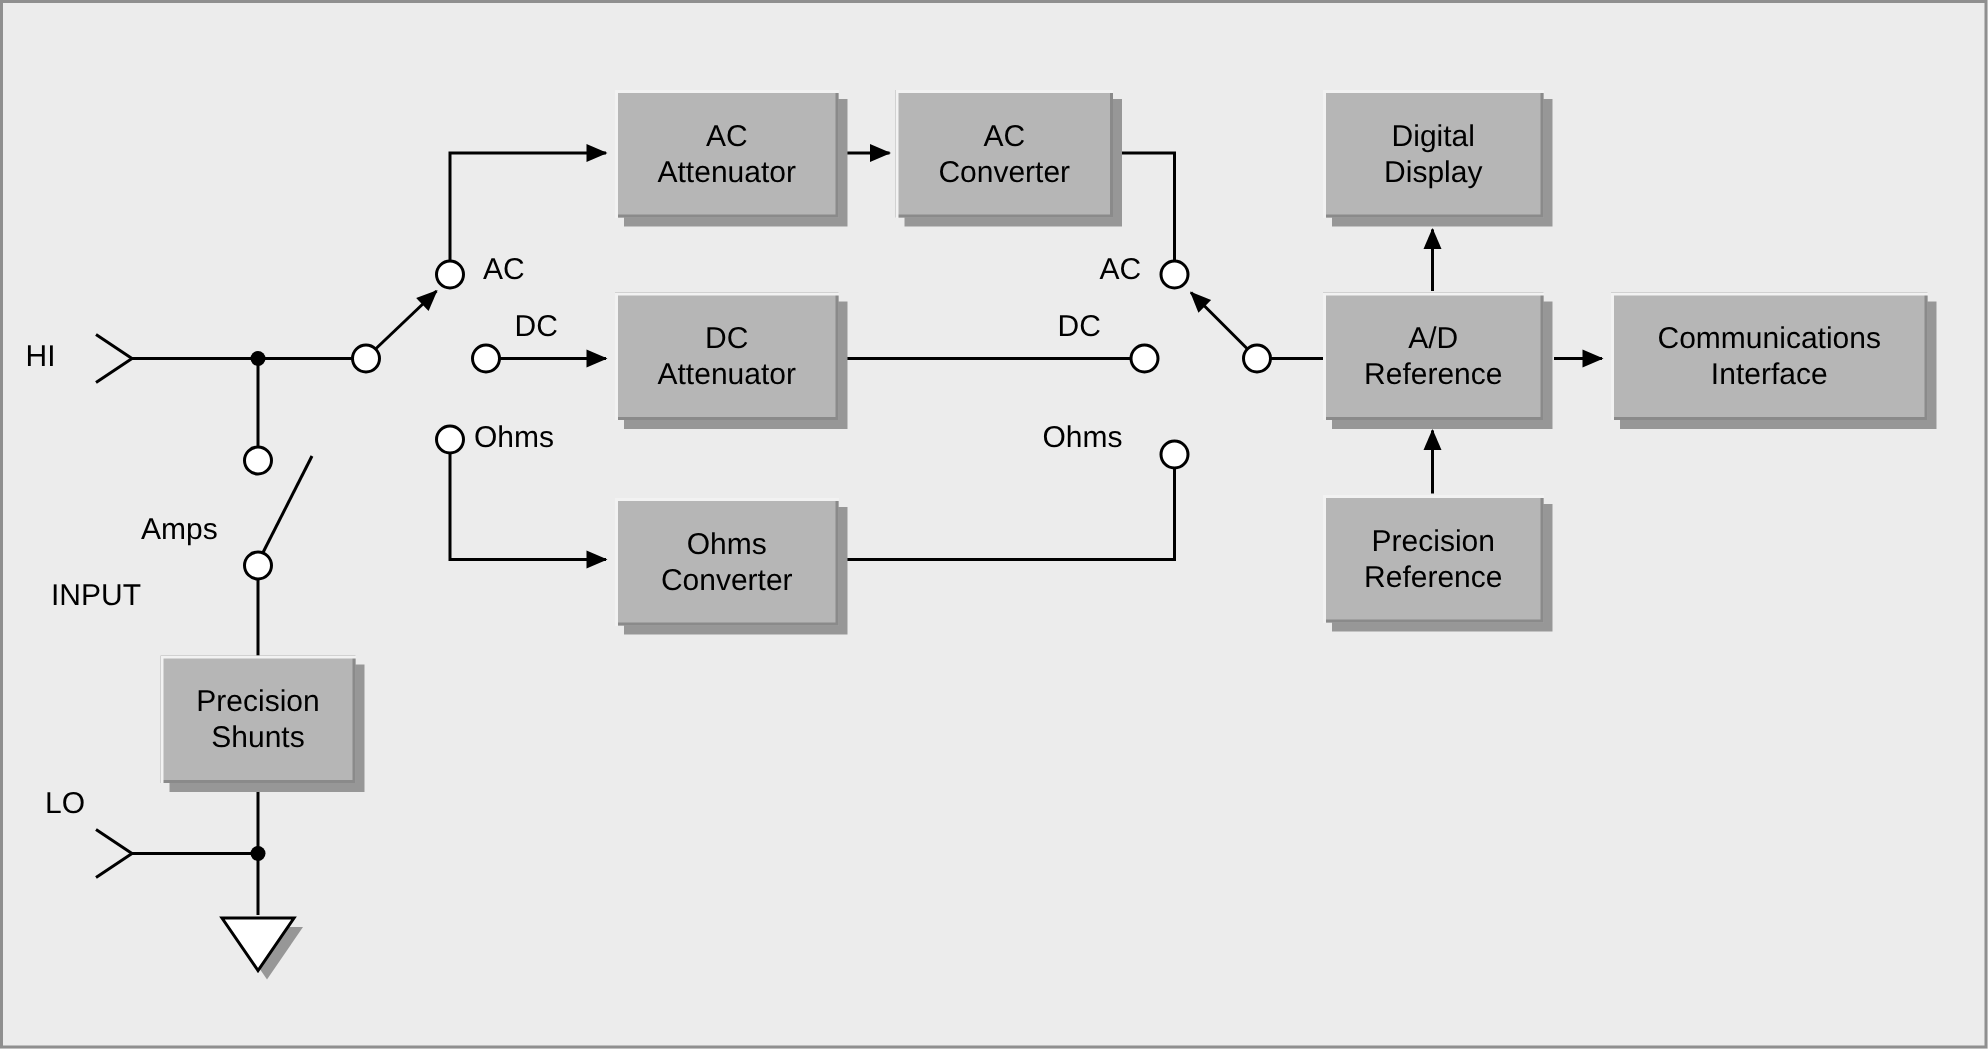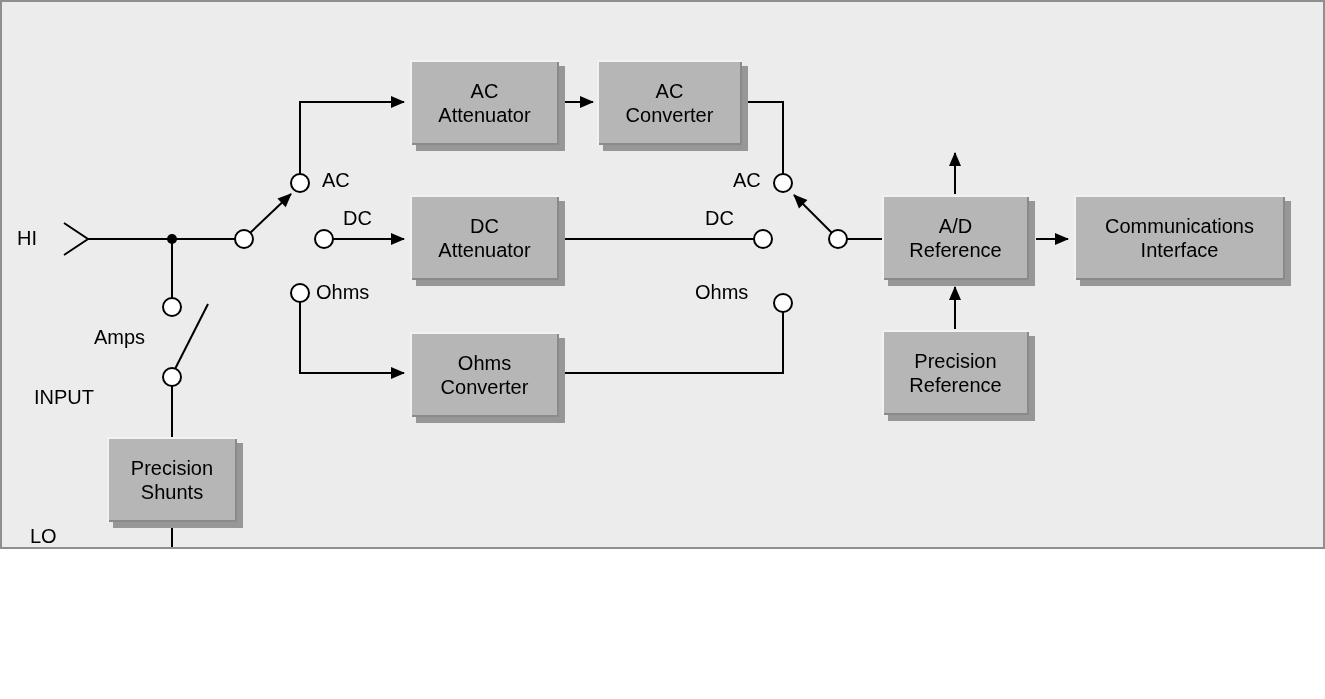--- a/index.html
+++ b/index.html
@@ -1,20 +1,20 @@
 <!DOCTYPE html>
 <html><head>
 <meta charset="utf-8">
 <style>
   * { box-sizing: border-box; }
   body { margin: 0; background: #ffffff; font-family: "Liberation Sans", sans-serif; }
   .canvas {
     position: relative;
     width: 1325px;
-    height: 549px;
+    height: 699px;
     background: #ececec;
     border: 2px solid #8f8f8f;
     overflow: hidden;
   }
   .wires { position: absolute; left: 0; top: 0; }
   .box {
     position: absolute;
     background: #b6b6b6;
     display: flex;
     align-items: center;
@@ -99,39 +99,43 @@
 Converter</span>
   </div>
   <div class="box" style="left:408px;top:193px;width:149px;height:85px">
     <span class="box-label">DC
 Attenuator</span>
   </div>
   <div class="box" style="left:408px;top:330px;width:149px;height:85px">
     <span class="box-label">Ohms
 Converter</span>
   </div>
+  <div class="box" style="left:880px;top:58px;width:147px;height:85px">
+    <span class="box-label">Digital
+Display</span>
+  </div>
   <div class="box" style="left:880px;top:193px;width:147px;height:85px">
     <span class="box-label">A/D
 Reference</span>
   </div>
   <div class="box" style="left:1072px;top:193px;width:211px;height:85px">
     <span class="box-label">Communications
 Interface</span>
   </div>
   <div class="box" style="left:880px;top:328px;width:147px;height:85px">
     <span class="box-label">Precision
 Reference</span>
   </div>
   <div class="box" style="left:105px;top:435px;width:130px;height:85px">
     <span class="box-label">Precision
 Shunts</span>
   </div>
 
   <div class="lbl" style="left:15px;top:225px">HI</div>
-  <div class="lbl" style="left:92px;top:324px">Amps</div>
+  <div class="lbl" style="left:92px;top:340px">Amps</div>
   <div class="lbl" style="left:32px;top:384px">INPUT</div>
   <div class="lbl" style="left:28px;top:523px">LO</div>
   <div class="lbl" style="left:320px;top:167px">AC</div>
   <div class="lbl" style="left:341px;top:205px">DC</div>
   <div class="lbl" style="left:314px;top:279px">Ohms</div>
   <div class="lbl" style="left:731px;top:167px">AC</div>
   <div class="lbl" style="left:703px;top:205px">DC</div>
   <div class="lbl" style="left:693px;top:279px">Ohms</div>
 
 </div>

